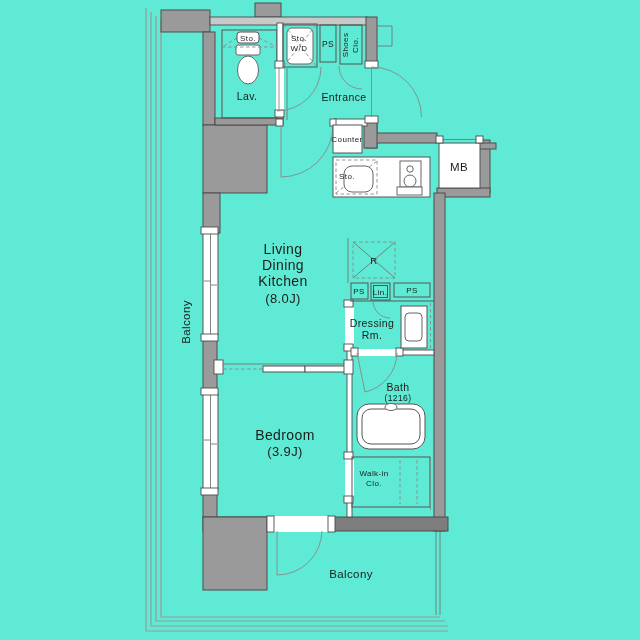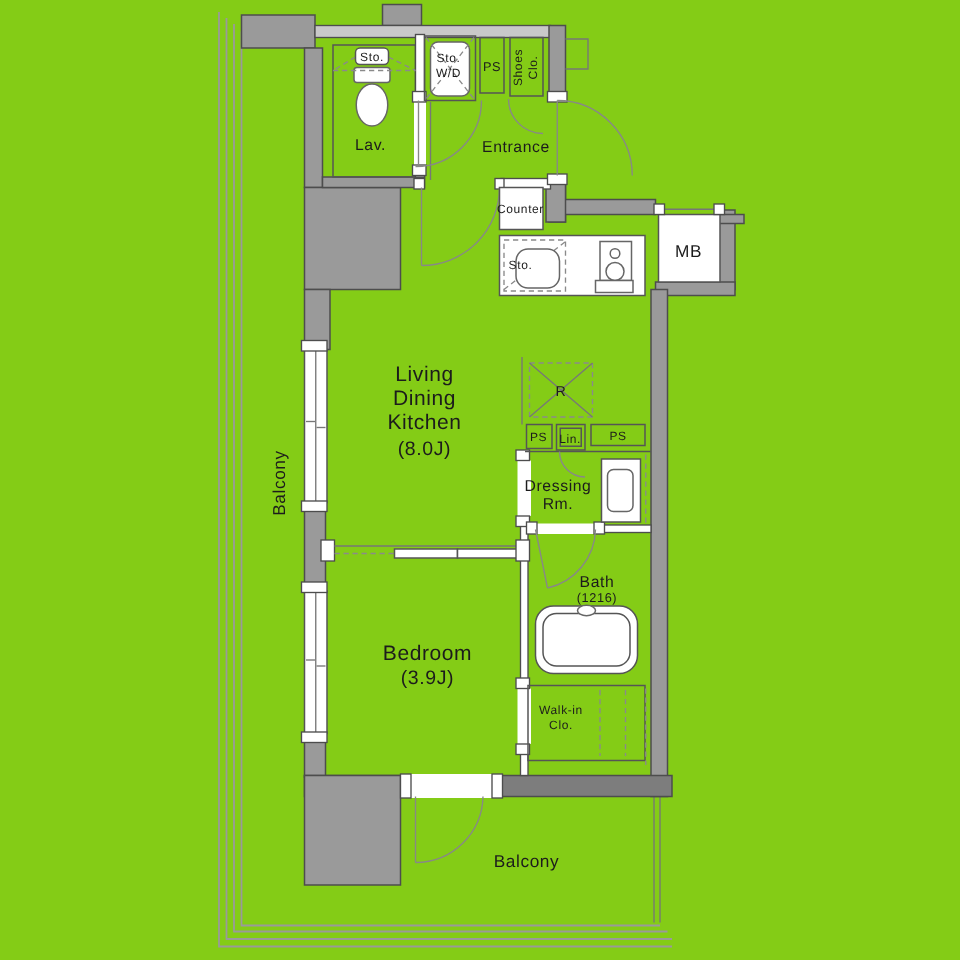--- a/index.html
+++ b/index.html
@@ -1,16 +1,16 @@
 <!DOCTYPE html>
 <html><head>
 <meta charset="utf-8">
 <style>
   html,body{margin:0;padding:0;background:#ffffff;}
-  #stage{position:relative;width:640px;height:640px;background:#84cc16;overflow:hidden;
+  #stage{position:relative;width:640px;height:640px;background:#5eead4;overflow:hidden;
          font-family:"Liberation Sans", sans-serif;}
   svg{display:block;}
   .wall{fill:#9a9a9a;stroke:#4d4d4d;stroke-width:1;}
   .wall-dark{fill:#7d7d7d;stroke:#4d4d4d;stroke-width:1;}
   .wall-light{fill:#c9c9c9;stroke:#4d4d4d;stroke-width:0.9;}
   .cap{fill:#ffffff;stroke:#4d4d4d;stroke-width:0.9;}
   .thinwall{fill:#ffffff;stroke:#4d4d4d;stroke-width:0.9;}
   .openGap{fill:#ffffff;stroke:none;}
   .outline{fill:none;stroke:#555555;stroke-width:1;}
   .outline2{fill:#ffffff;stroke:#555555;stroke-width:1;}

